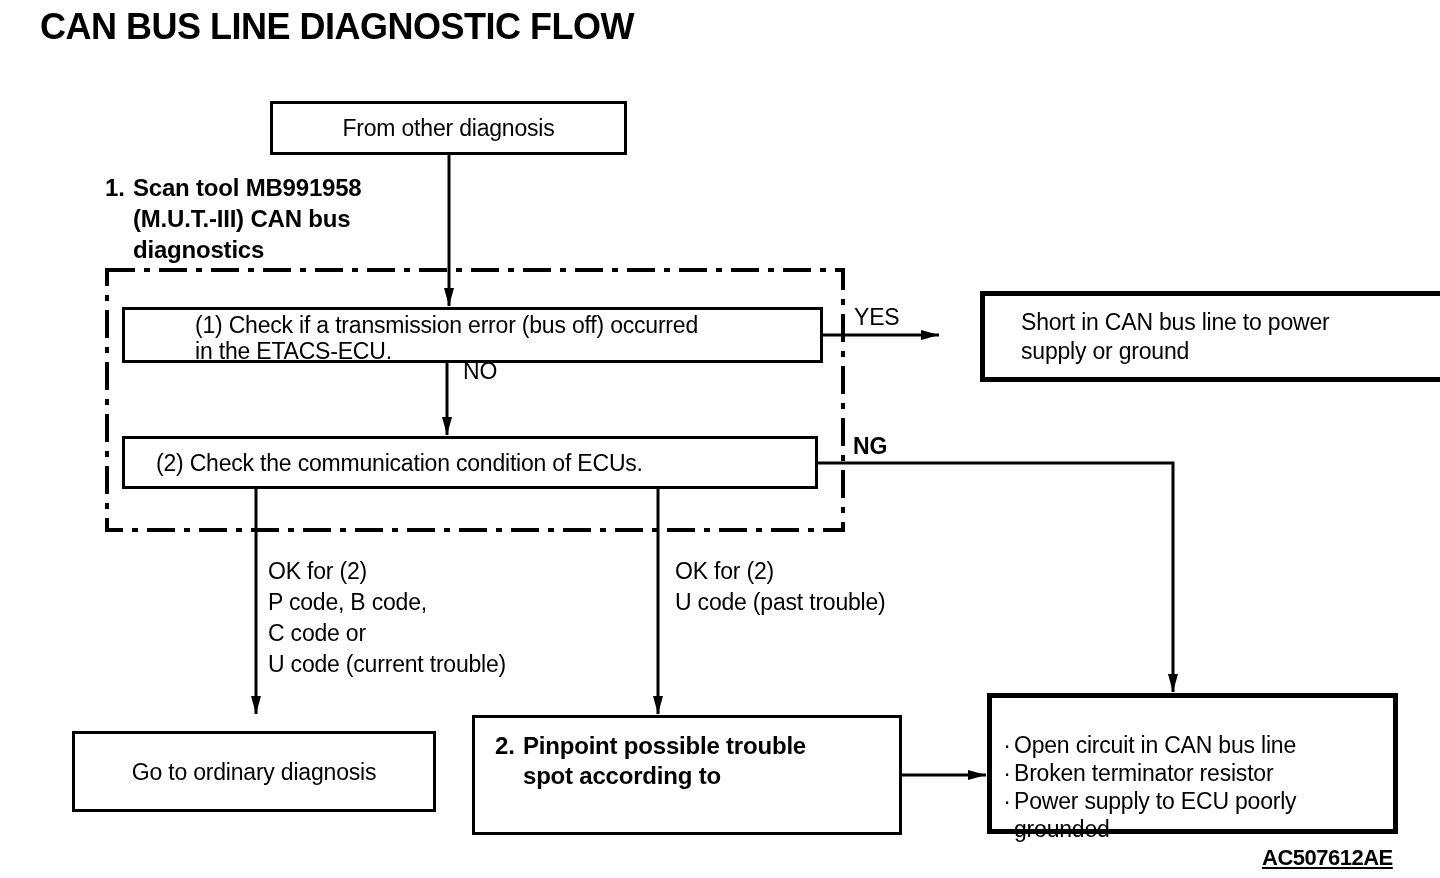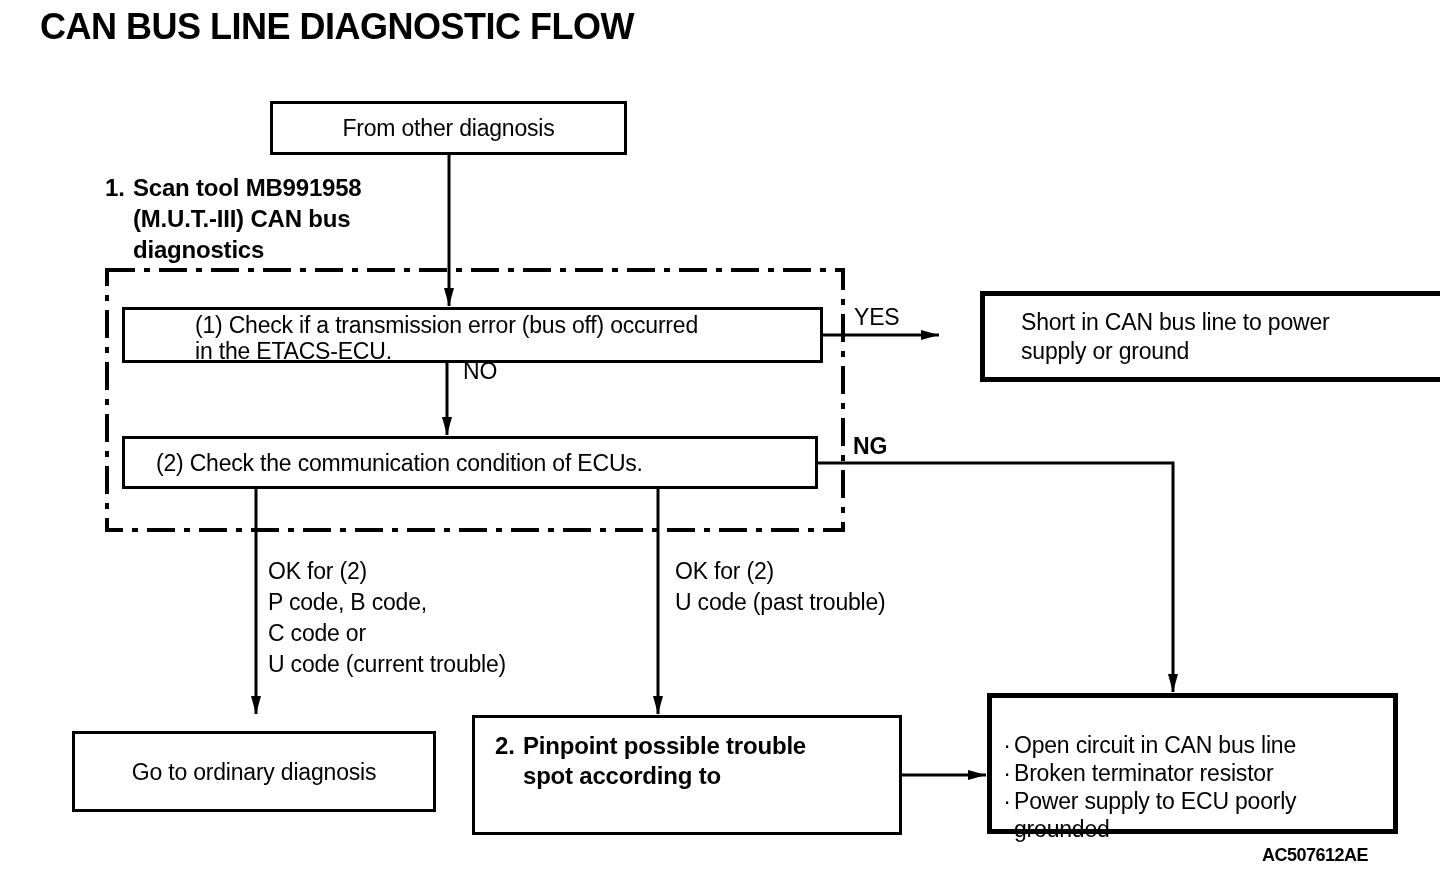--- a/index.html
+++ b/index.html
@@ -30,21 +30,21 @@
   .bullet-line{display:flex;}
   .bullet-line .b{width:14px;flex:none;text-align:center;}
   
   .lbl{position:absolute;font-size:23px;line-height:31px;white-space:nowrap;}
   .lbl-step1{left:105px;top:172px;font-weight:bold;font-size:24px;line-height:31px;}
   .lbl-no{left:463px;top:356px;}
   .lbl-yes{left:854px;top:302px;}
   .lbl-ng{left:853px;top:431px;font-weight:bold;}
   .lbl-ok-current{left:268px;top:556px;}
   .lbl-ok-past{left:675px;top:556px;}
-  .fig-code{left:1262px;top:845px;font-size:18px;font-weight:bold;letter-spacing:-0.5px;}
+  .fig-code{left:1262px;top:845px;font-size:22px;font-weight:bold;letter-spacing:-0.5px;text-decoration:underline;}
 </style>
 </head>
 <body>
 
 <div class="stage">
 
   <svg class="wires" width="1440" height="878" viewBox="0 0 1440 878">
     <defs>
       <marker id="ah" markerUnits="userSpaceOnUse" markerWidth="18" markerHeight="10" refX="18" refY="5" orient="auto">
         <path d="M0,0 L18,5 L0,10 Z" fill="#000"></path>

